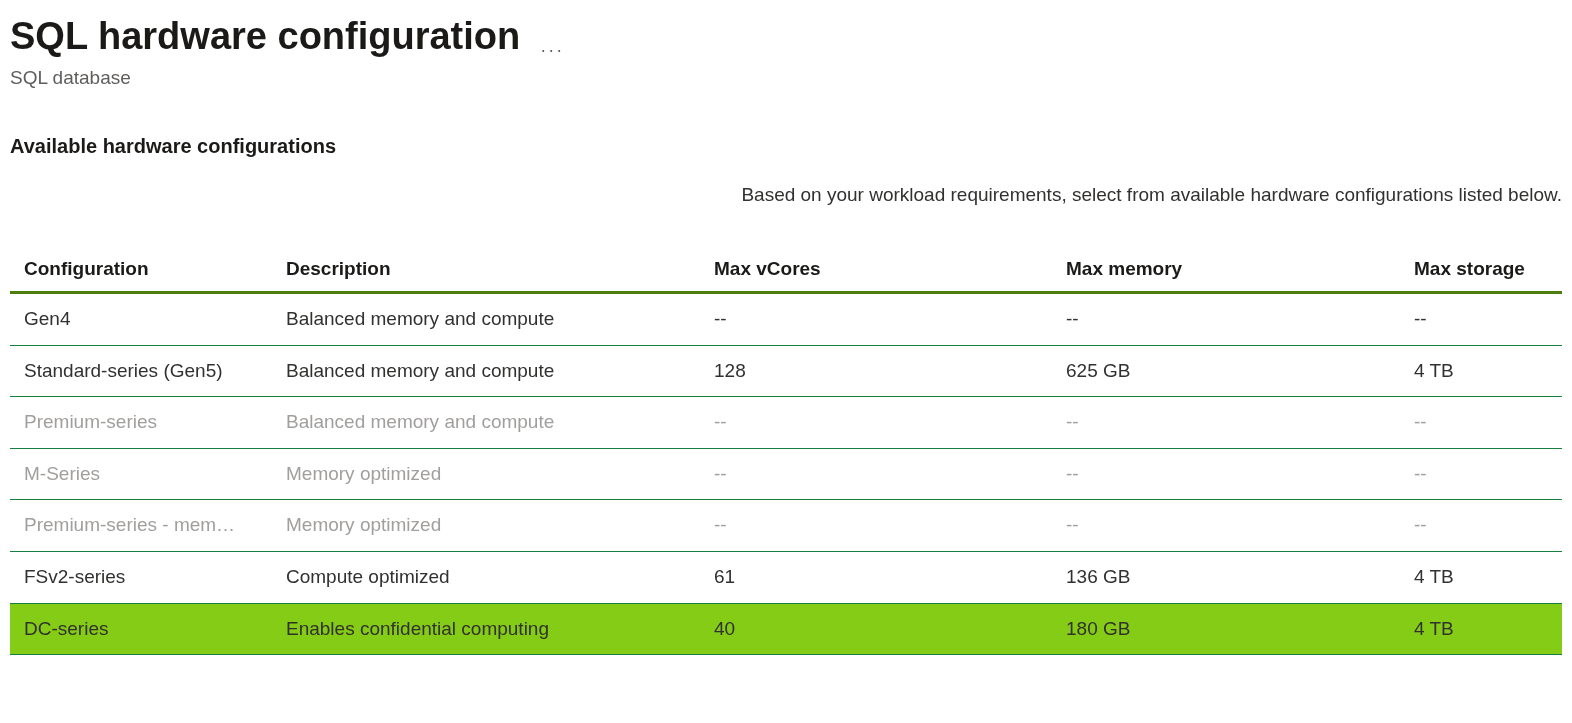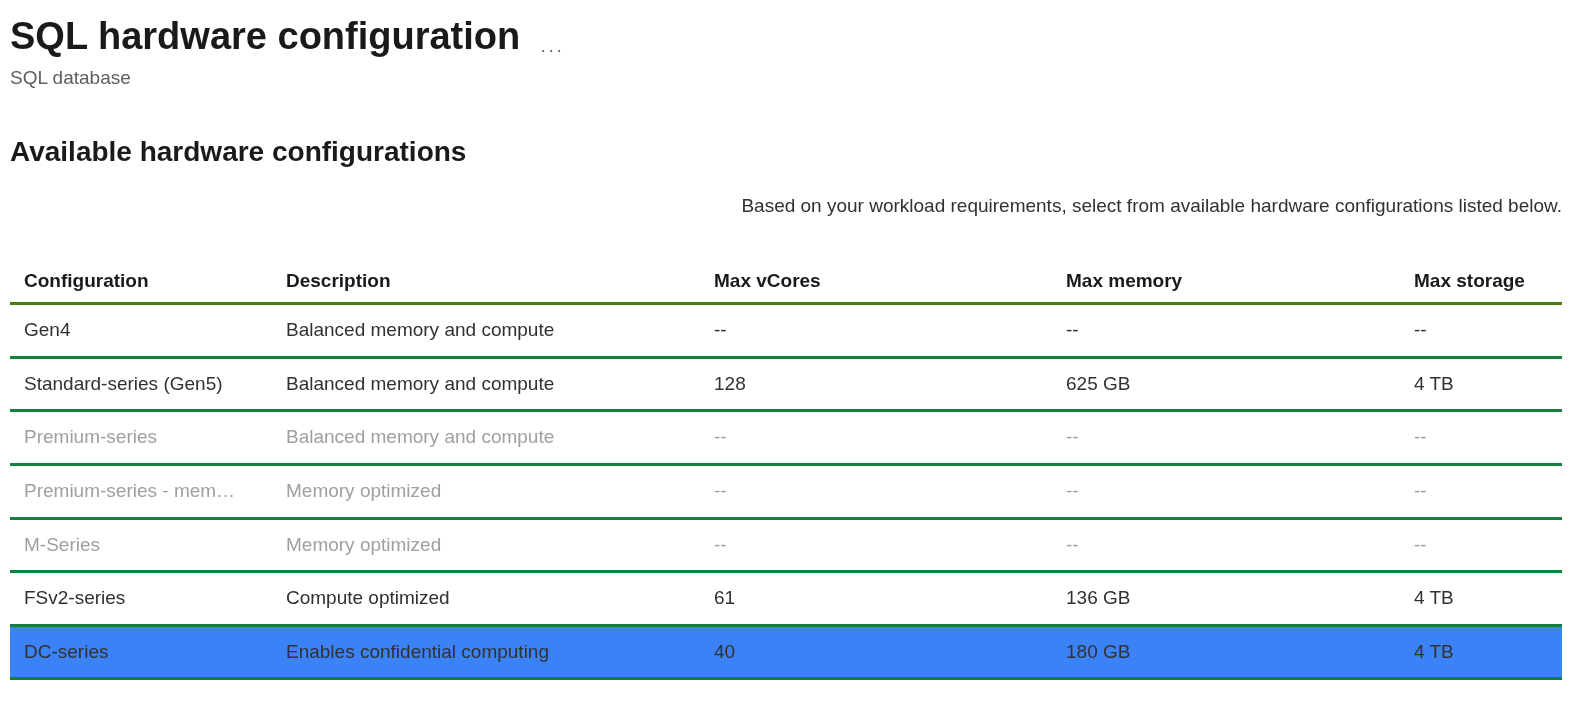--- a/index.html
+++ b/index.html
@@ -32,21 +32,21 @@
       cursor: pointer;
       user-select: none;
       padding-top: 12px;
     }
     .subtitle {
       font-size: 19px;
       color: #605e5c;
       margin-top: 2px;
     }
     .section-heading {
-      font-size: 28px;
+      font-size: 20px;
       font-weight: 600;
       color: #1b1a19;
       margin-top: 40px;
     }
     .section-desc {
       font-size: 19px;
       color: #323130;
       margin-top: 22px;
       text-align: right;
     }
@@ -59,32 +59,32 @@
     .hw-table thead th {
       text-align: left;
       font-weight: 600;
       color: #1b1a19;
       padding: 10px 14px 8px 14px;
       border-bottom: 3px solid #4d7c0f;
       font-size: 19px;
     }
     .hw-table tbody td {
       padding: 12px 14px;
-      border-bottom: 3px solid #15803d;
+      border-bottom: 1px solid #15803d;
       font-size: 19px;
       color: #323130;
       white-space: nowrap;
       overflow: hidden;
       text-overflow: ellipsis;
     }
     .hw-table tbody tr.disabled td {
       color: #a19f9d;
     }
     .hw-table tbody tr.selected {
-      background: #3b82f6;
+      background: #84cc16;
     }
     
     .col-config { width: 262px; }
     .col-desc   { width: 428px; }
     .col-vcores { width: 352px; }
     .col-mem    { width: 348px; }
     .col-stor   { width: auto; }
   </style>
 </head>
 <body>
@@ -131,28 +131,28 @@
         <td>4 TB</td>
       </tr>
       <tr class="disabled">
         <td>Premium-series</td>
         <td>Balanced memory and compute</td>
         <td>--</td>
         <td>--</td>
         <td>--</td>
       </tr>
       <tr class="disabled">
-        <td>Premium-series - mem…</td>
+        <td>M-Series</td>
         <td>Memory optimized</td>
         <td>--</td>
         <td>--</td>
         <td>--</td>
       </tr>
       <tr class="disabled">
-        <td>M-Series</td>
+        <td>Premium-series - mem…</td>
         <td>Memory optimized</td>
         <td>--</td>
         <td>--</td>
         <td>--</td>
       </tr>
       <tr>
         <td>FSv2-series</td>
         <td>Compute optimized</td>
         <td>61</td>
         <td>136 GB</td>

